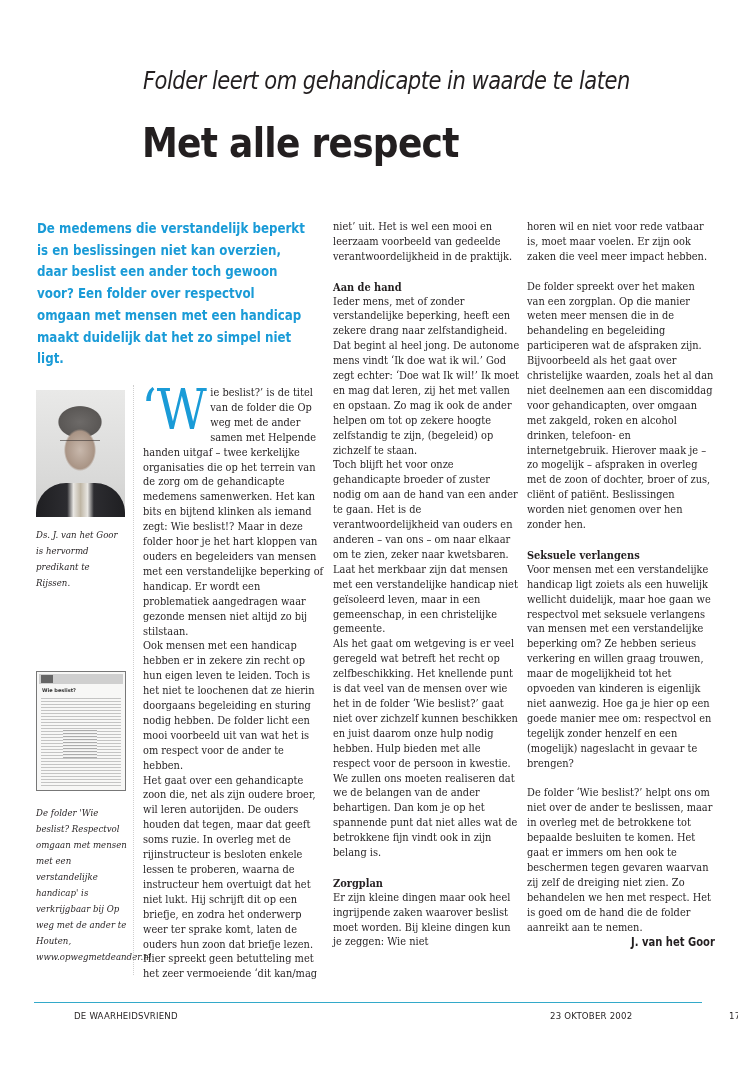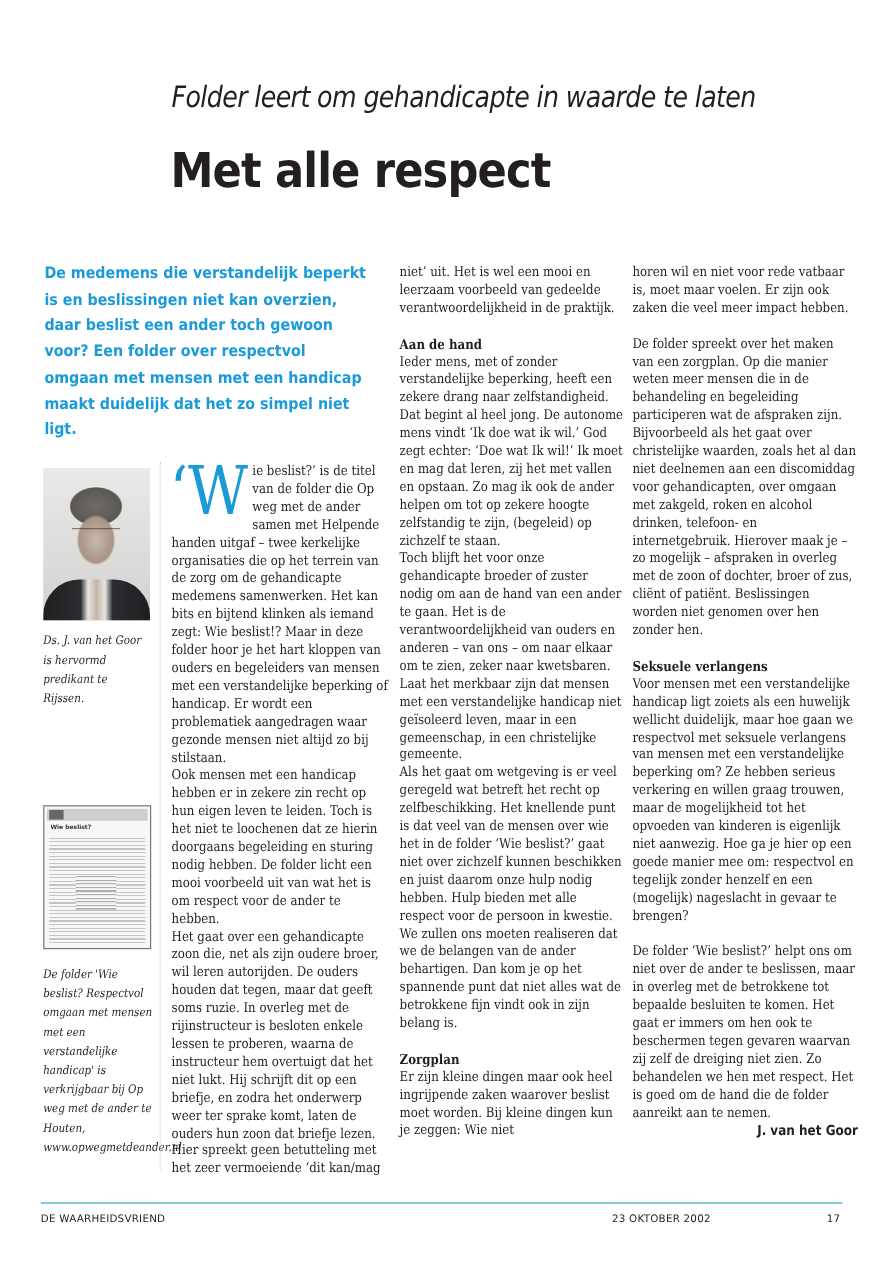--- a/index.html
+++ b/index.html
@@ -79,21 +79,21 @@
   .dropcap {
     float:left; font-family:"DejaVu Serif", serif; font-size:56px; line-height:44px;
     color:#1a9bd7; margin:2px 4px 0 -2px; height:44px;
   }
   .signature {
     text-align:right; font-family:"DejaVu Sans", sans-serif; font-weight:bold; font-size:11.5px;
   }
   .footer-rule { position:absolute; left:34px; top:1002px; width:668px; height:0; border-top:1px solid #33a9c9; }
   .footer {
     position:absolute; top:1011px; font-family:"DejaVu Sans", sans-serif; font-size:8.6px; color:#231f20;
-    letter-spacing:0.2px; white-space:nowrap;
+    letter-spacing:0.2px; white-space:nowrap;margin-left:40px;
   }
   .footer-pub { left:34px; }
   .footer-date { left:510px; }
   .footer-page { left:689px; }
 </style>
 </head>
 <body>
 
 <div class="kicker">Folder leert om gehandicapte in waarde te laten</div>
 <div class="headline">Met alle respect</div>

